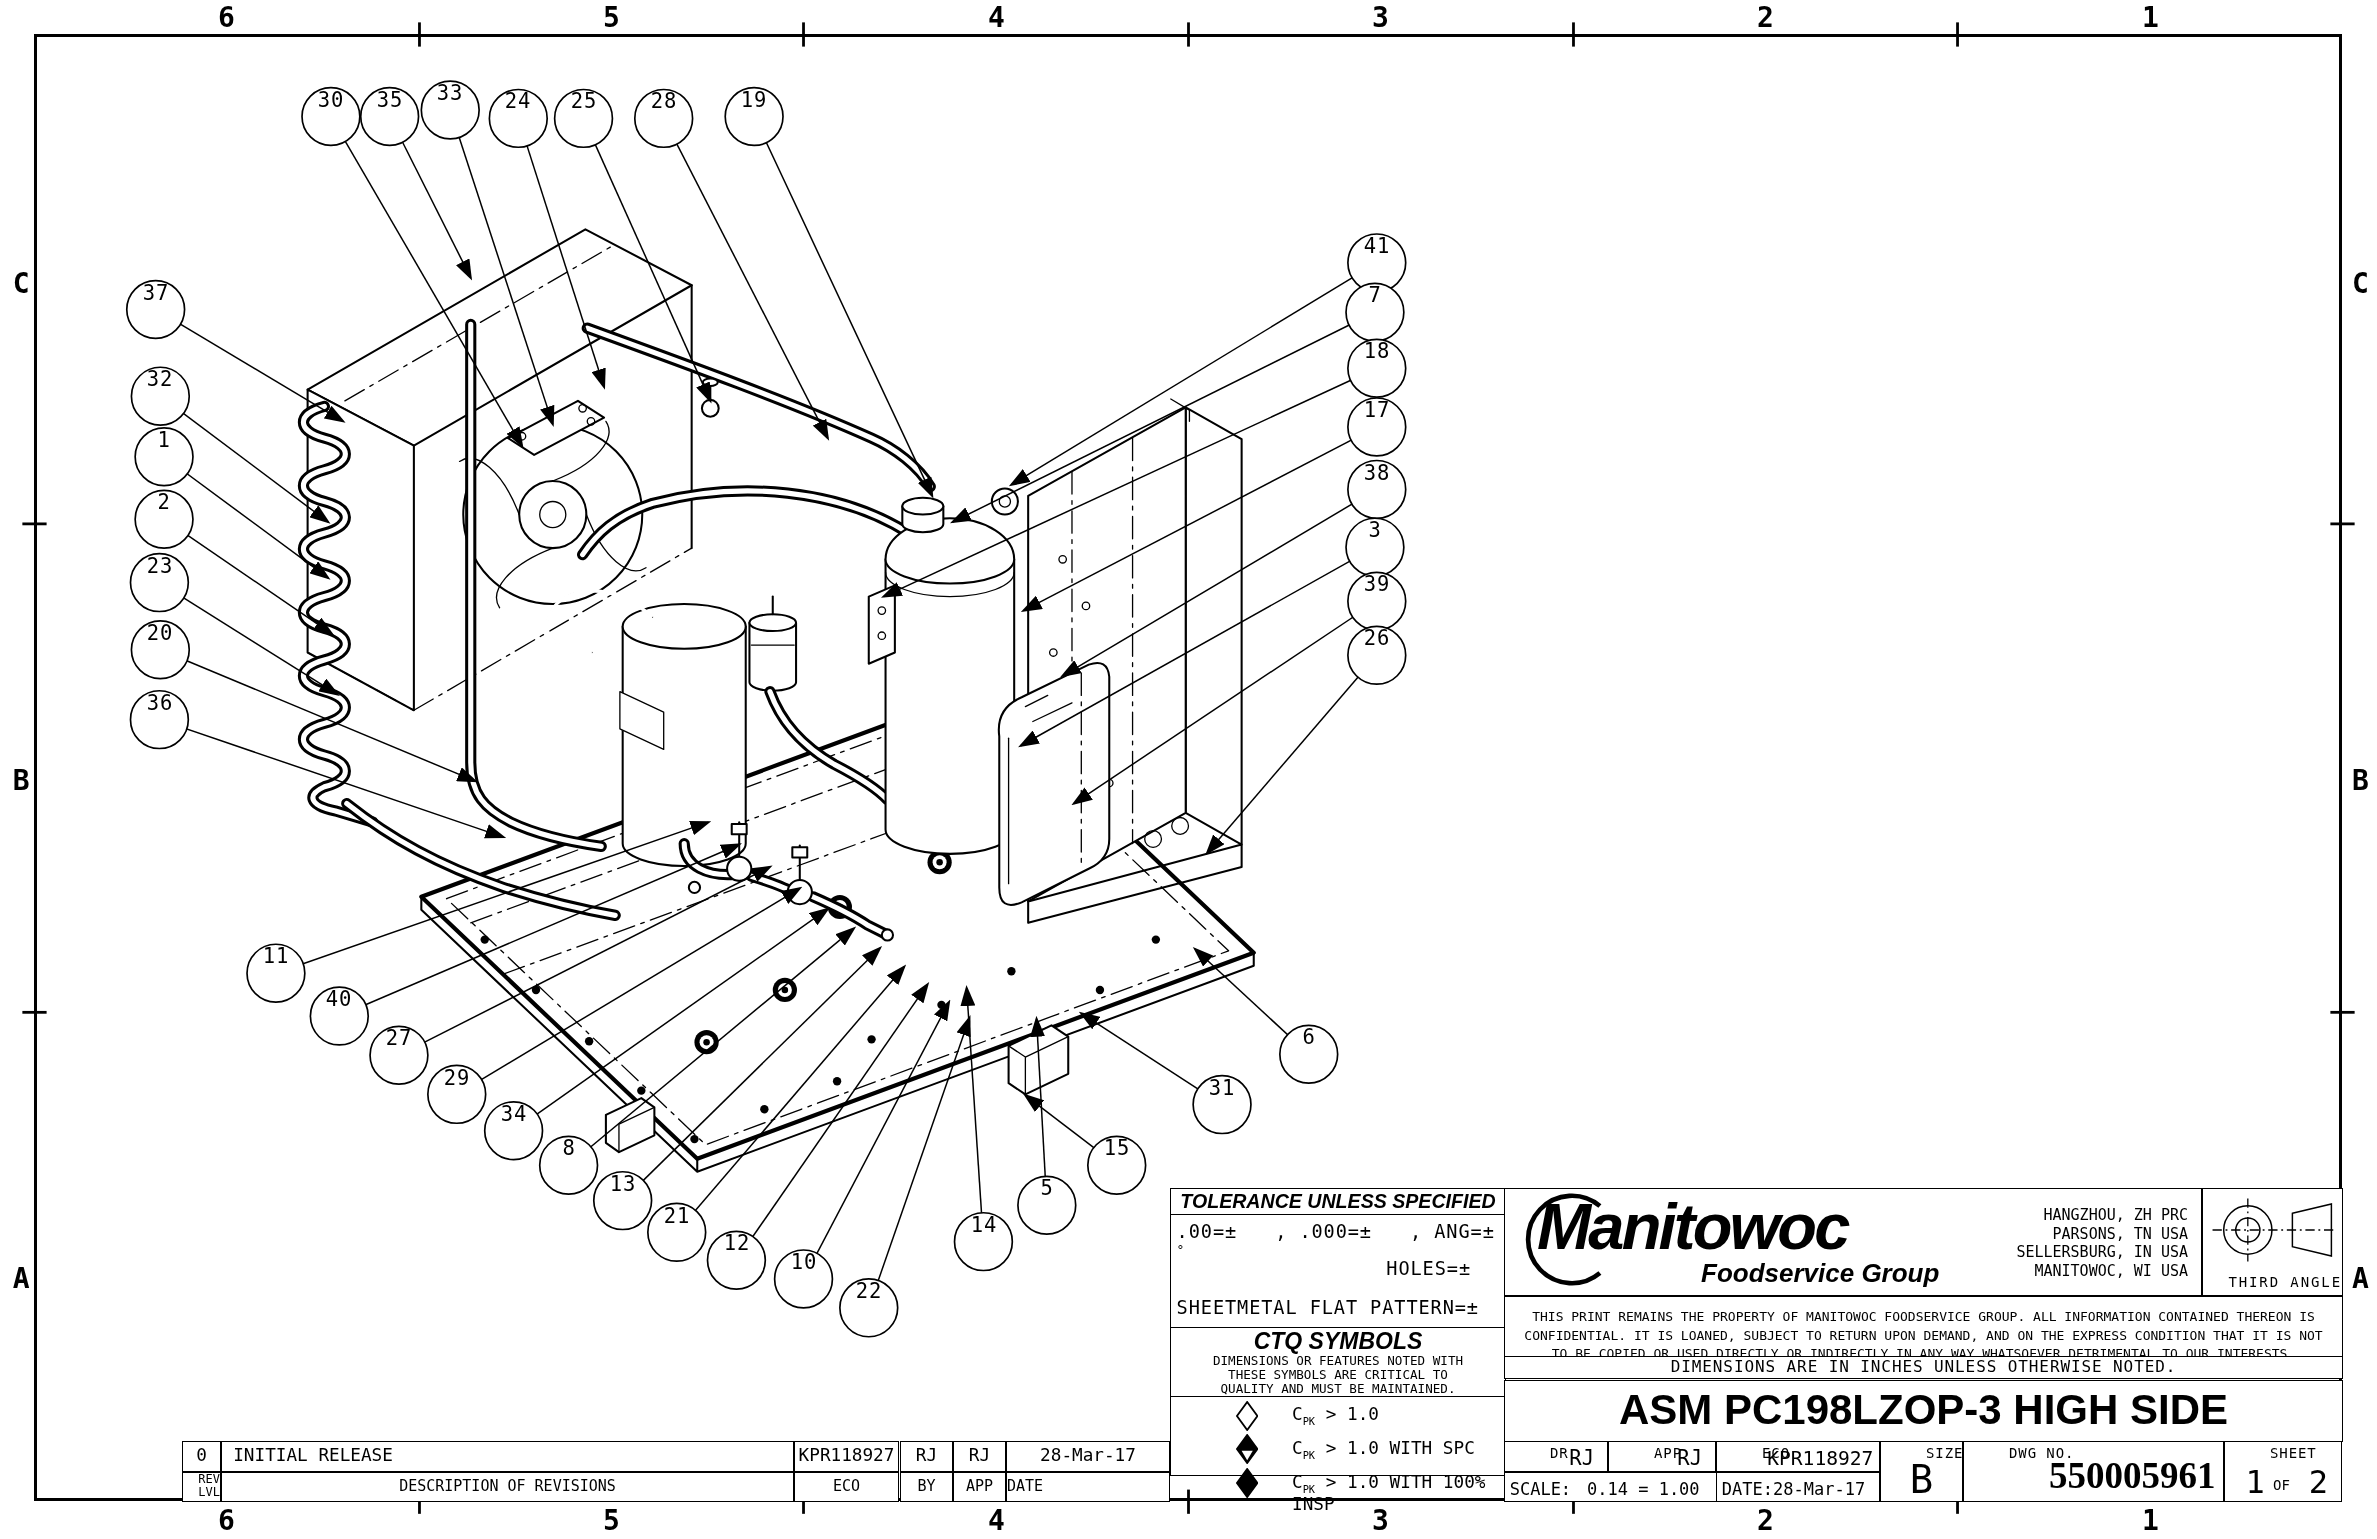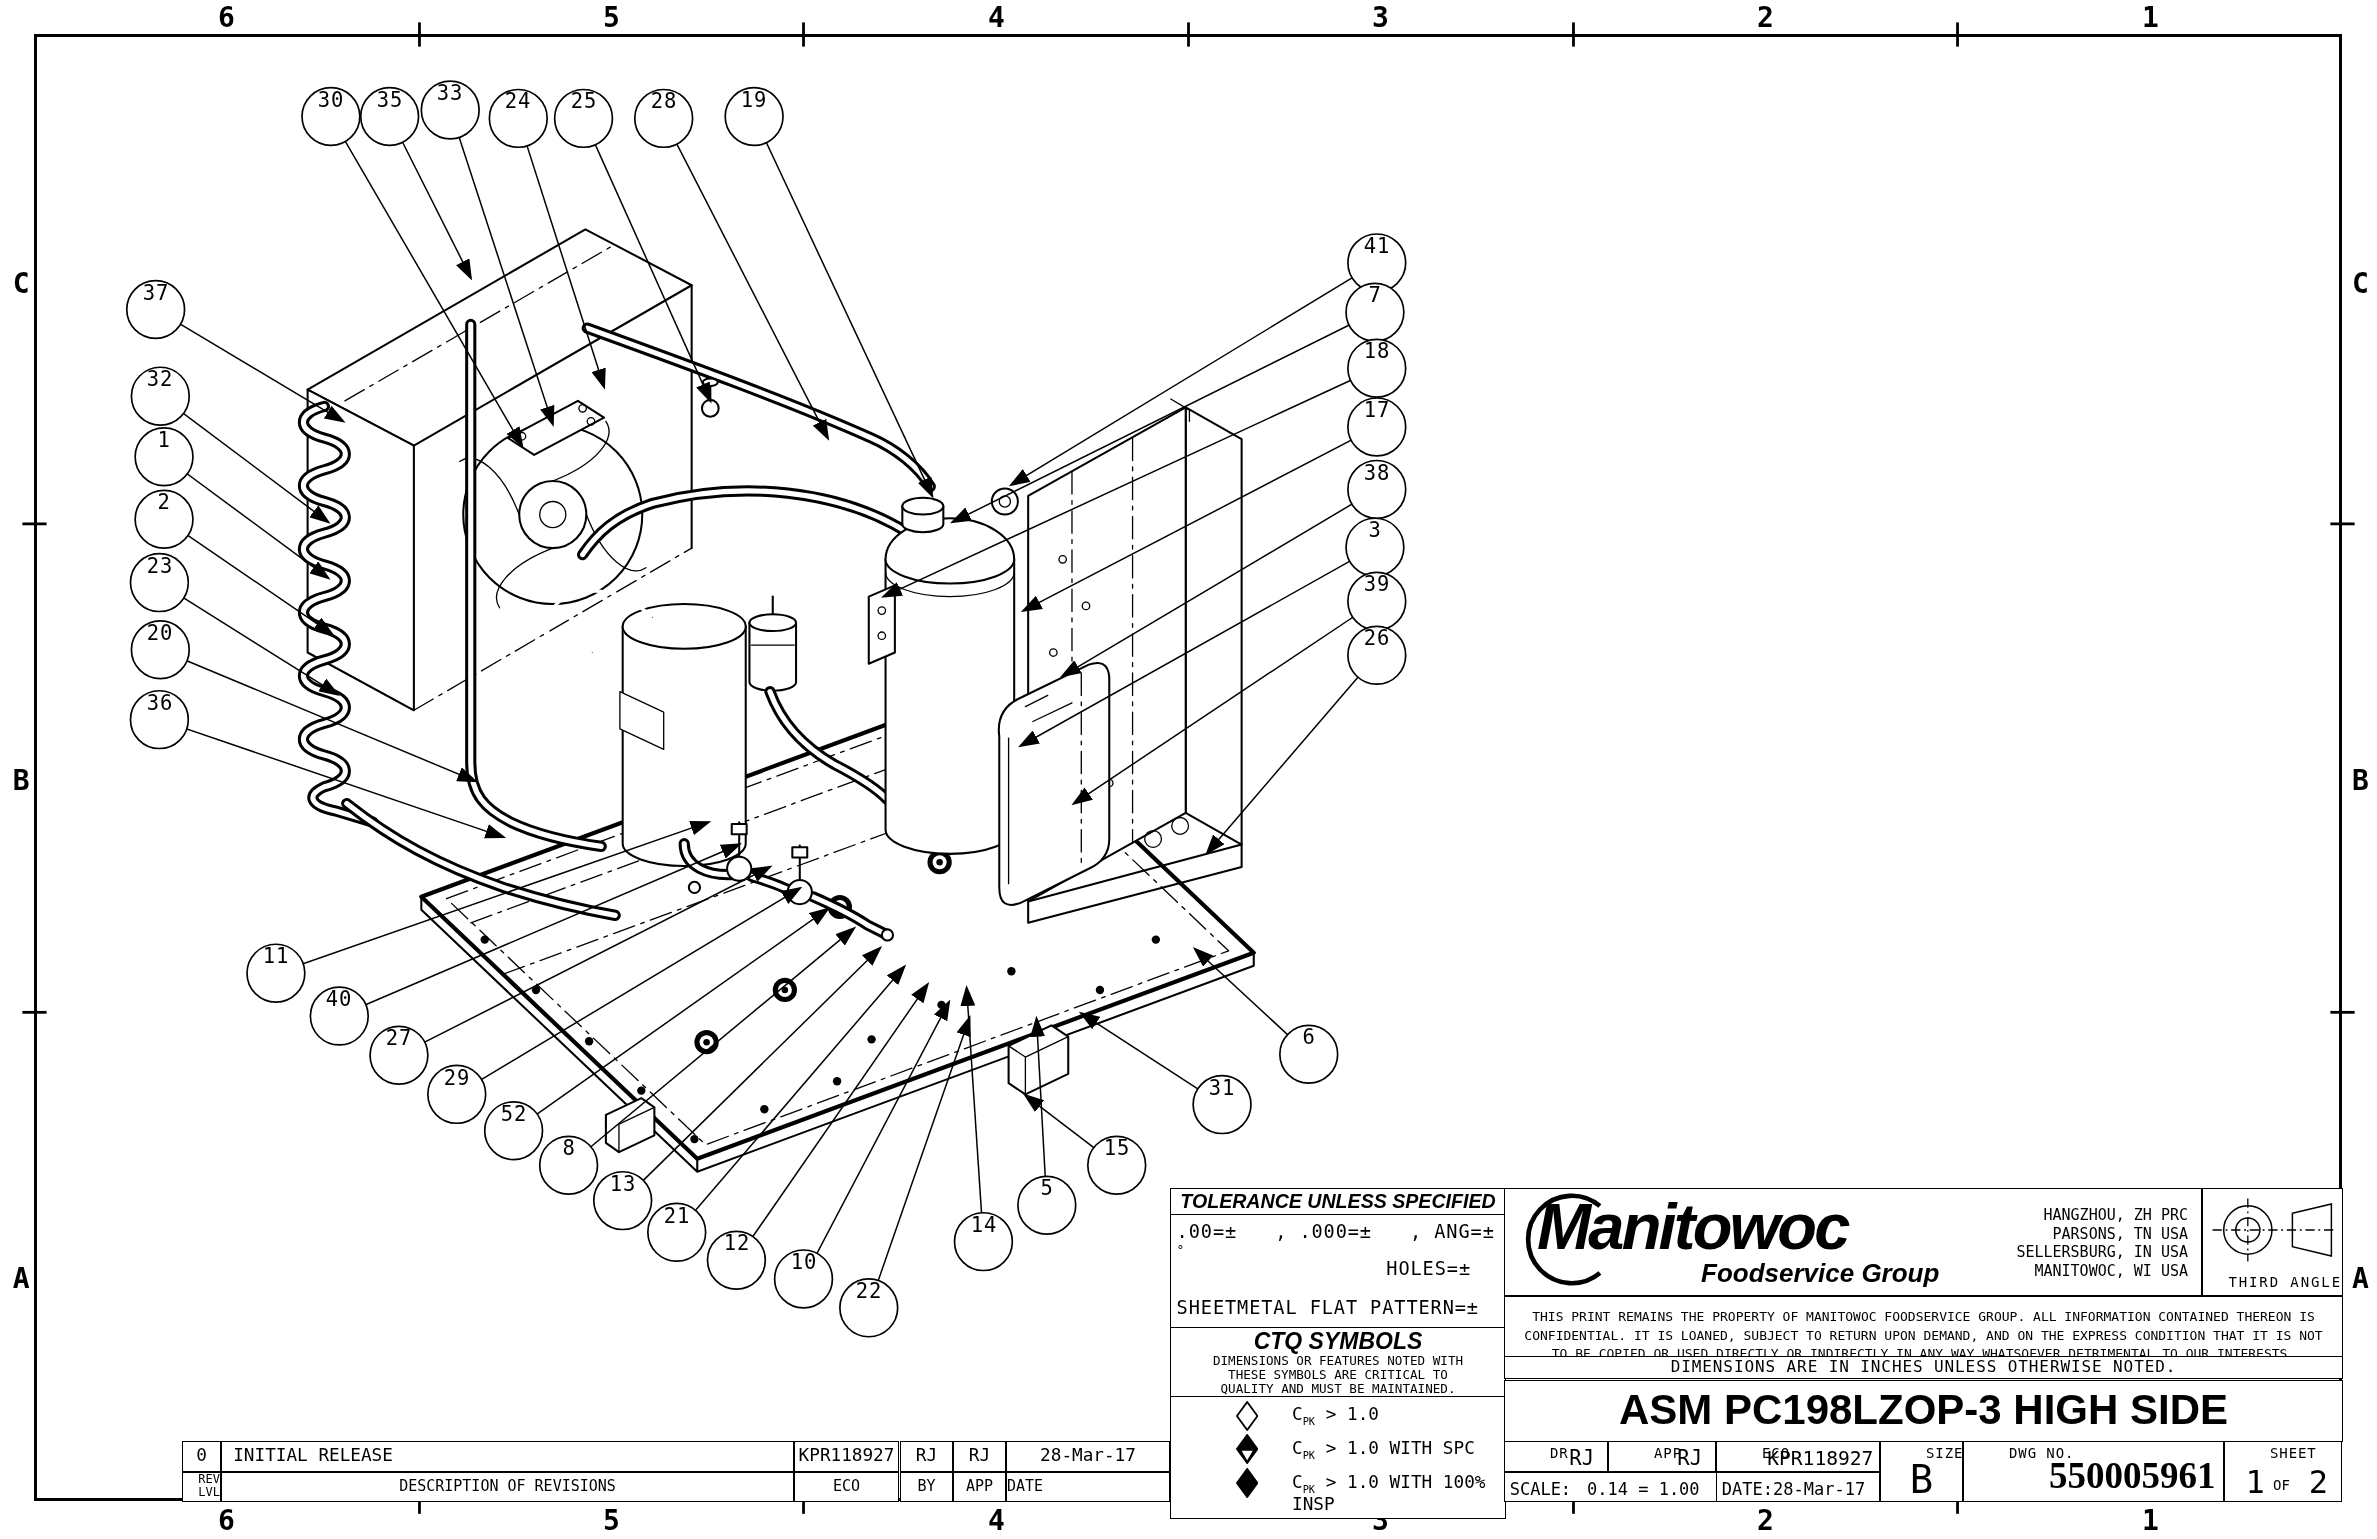--- a/index.html
+++ b/index.html
@@ -346,21 +346,21 @@
     <div class="bl" style="left:131px;top:367px">32</div>
     <div class="bl" style="left:135px;top:428px">1</div>
     <div class="bl" style="left:135px;top:490px">2</div>
     <div class="bl" style="left:131px;top:554px">23</div>
     <div class="bl" style="left:131px;top:621px">20</div>
     <div class="bl" style="left:131px;top:691px">36</div>
     <div class="bl" style="left:247px;top:944px">11</div>
     <div class="bl" style="left:310px;top:987px">40</div>
     <div class="bl" style="left:370px;top:1026px">27</div>
     <div class="bl" style="left:428px;top:1066px">29</div>
-    <div class="bl" style="left:485px;top:1102px">52</div>
+    <div class="bl" style="left:485px;top:1102px">34</div>
     <div class="bl" style="left:540px;top:1136px">8</div>
     <div class="bl" style="left:594px;top:1172px">13</div>
     <div class="bl" style="left:648px;top:1204px">21</div>
     <div class="bl" style="left:708px;top:1231px">12</div>
     <div class="bl" style="left:775px;top:1250px">10</div>
     <div class="bl" style="left:840px;top:1279px">22</div>
     <div class="bl" style="left:955px;top:1213px">14</div>
     <div class="bl" style="left:1018px;top:1176px">5</div>
     <div class="bl" style="left:1088px;top:1136px">15</div>
     <div class="bl" style="left:1193px;top:1076px">31</div>
@@ -377,21 +377,21 @@
     </div>
     <div style="position:absolute;right:34px;top:43px;font-size:18.6px;letter-spacing:0.9px">HOLES=±</div>
     <div style="position:absolute;left:5.6px;top:82px;font-size:18.6px;letter-spacing:0.9px">SHEETMETAL FLAT PATTERN=±</div>
   </div>
   <div class="cell" style="left:1170px;top:1327px;width:336px;height:71px">
     <div class="hdr-it" style="font-size:23px;text-align:center;line-height:26px">CTQ SYMBOLS</div>
     <div style="font-size:12.6px;text-align:center;line-height:14px">DIMENSIONS OR FEATURES NOTED WITH</div>
     <div style="font-size:12.6px;text-align:center;line-height:14px">THESE SYMBOLS ARE CRITICAL TO</div>
     <div style="font-size:12.6px;text-align:center;line-height:14px">QUALITY AND MUST BE MAINTAINED.</div>
   </div>
-  <div class="cell" style="left:1170px;top:1396px;width:336px;height:123px">
+  <div class="cell" style="left:1170px;top:1396px;width:336px;height:80px">
     <div style="position:absolute;left:0;top:1.9px;width:100%;height:34px">
       <svg width="22.4" height="30" style="position:absolute;left:65px;top:1.9px" viewBox="0 0 24 32">
         <path d="M12,1 L23,16 L12,31 L1,16 Z" fill="#fff" stroke="#000" stroke-width="2"></path>
         </svg>
       <div style="position:absolute;left:121px;top:5.6px;font-size:17.7px">
         <span>C</span><sub class="cpk">PK</sub>
         <span>&gt; 1.0</span>
       </div>
     </div>
     <div style="position:absolute;left:0;top:35px;width:100%;height:34px">

